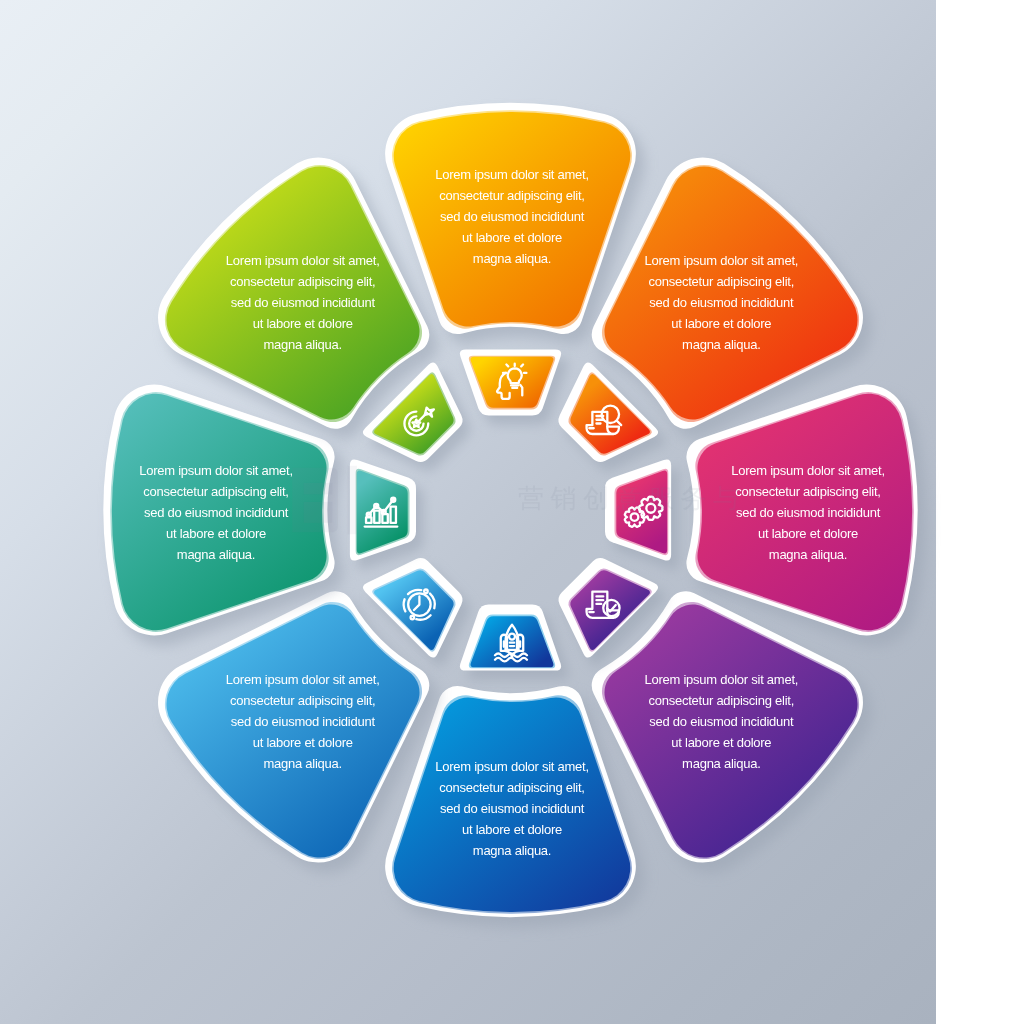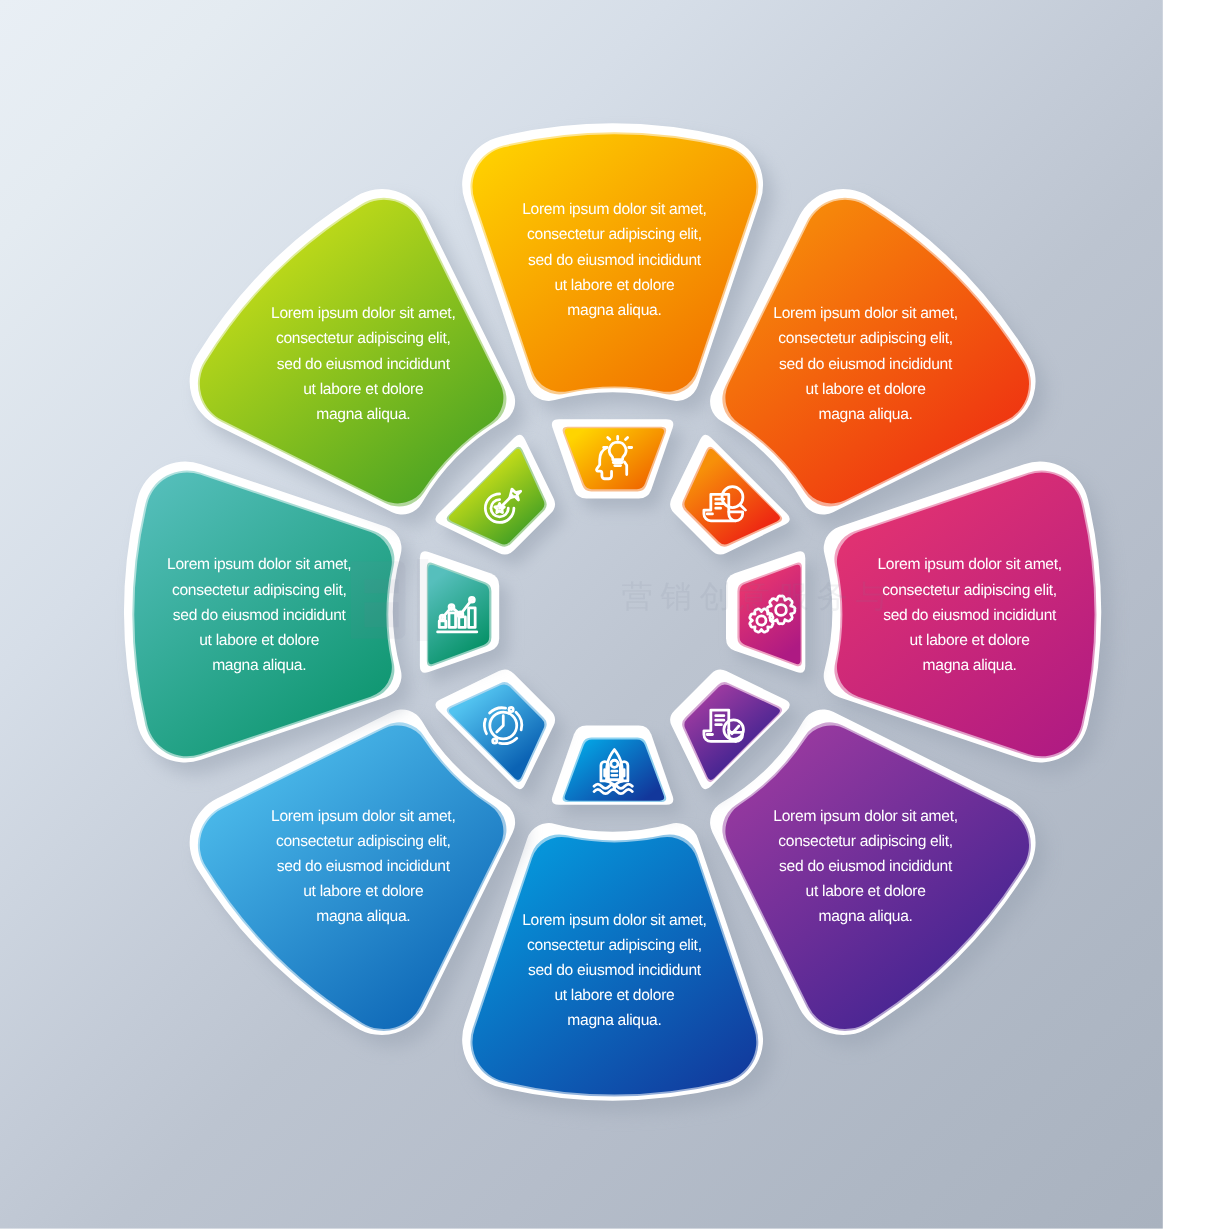--- a/index.html
+++ b/index.html
@@ -1,16 +1,16 @@
 <!DOCTYPE html>
 <html><head><meta charset="utf-8"><title>Infographic</title><style>
 html,body{margin:0;padding:0;background:#fff;}
 body{width:1024px;height:1024px;overflow:hidden;font-family:"Liberation Sans",sans-serif;}
 .stage{position:relative;width:936px;height:1024px;
- background:linear-gradient(135deg,#e9eff5 0%,#e4ebf1 10%,#d6dee8 28%,#c3cbd7 48%,#bcc4d0 56%,#b5bdca 72%,#aeb7c4 86%,#a9b2bf 100%);padding-left:33px;}
+ background:linear-gradient(135deg,#e9eff5 0%,#e4ebf1 10%,#d6dee8 28%,#c3cbd7 48%,#bcc4d0 56%,#b5bdca 72%,#aeb7c4 86%,#a9b2bf 100%);}
 svg.main{position:absolute;left:0;top:0;width:1024px;height:1024px;}
 .pshadow{fill:#9aa4b3;opacity:0.55;transform:translate(7px,8px);filter:blur(7px);}
 .frame{fill:#ffffff;transform:translate(-1.5px,-2px);}
 .pshadow2{fill:#9aa4b3;opacity:0.55;transform:translate(6px,7px);filter:blur(6px);}
 .frame2{fill:#ffffff;transform:translate(-1.5px,-2px);}
 .ptext text{fill:#ffffff;font-size:13px;letter-spacing:-0.25px;text-anchor:middle;font-family:"Liberation Sans",sans-serif;}
 .ico{fill:none;stroke:#ffffff;stroke-width:3.4;stroke-linecap:round;stroke-linejoin:round;}
 .wm-group{position:absolute;left:284px;top:458px;display:flex;align-items:center;}
 .wm-logo{width:104px;height:76px;fill:rgba(122,134,152,0.07);margin-right:130px;margin-top:4px;}
 .wm-text{color:rgba(118,130,148,0.10);font-size:26px;line-height:44.8px;letter-spacing:6.5px;white-space:nowrap;font-family:"DejaVu Sans",sans-serif;}

